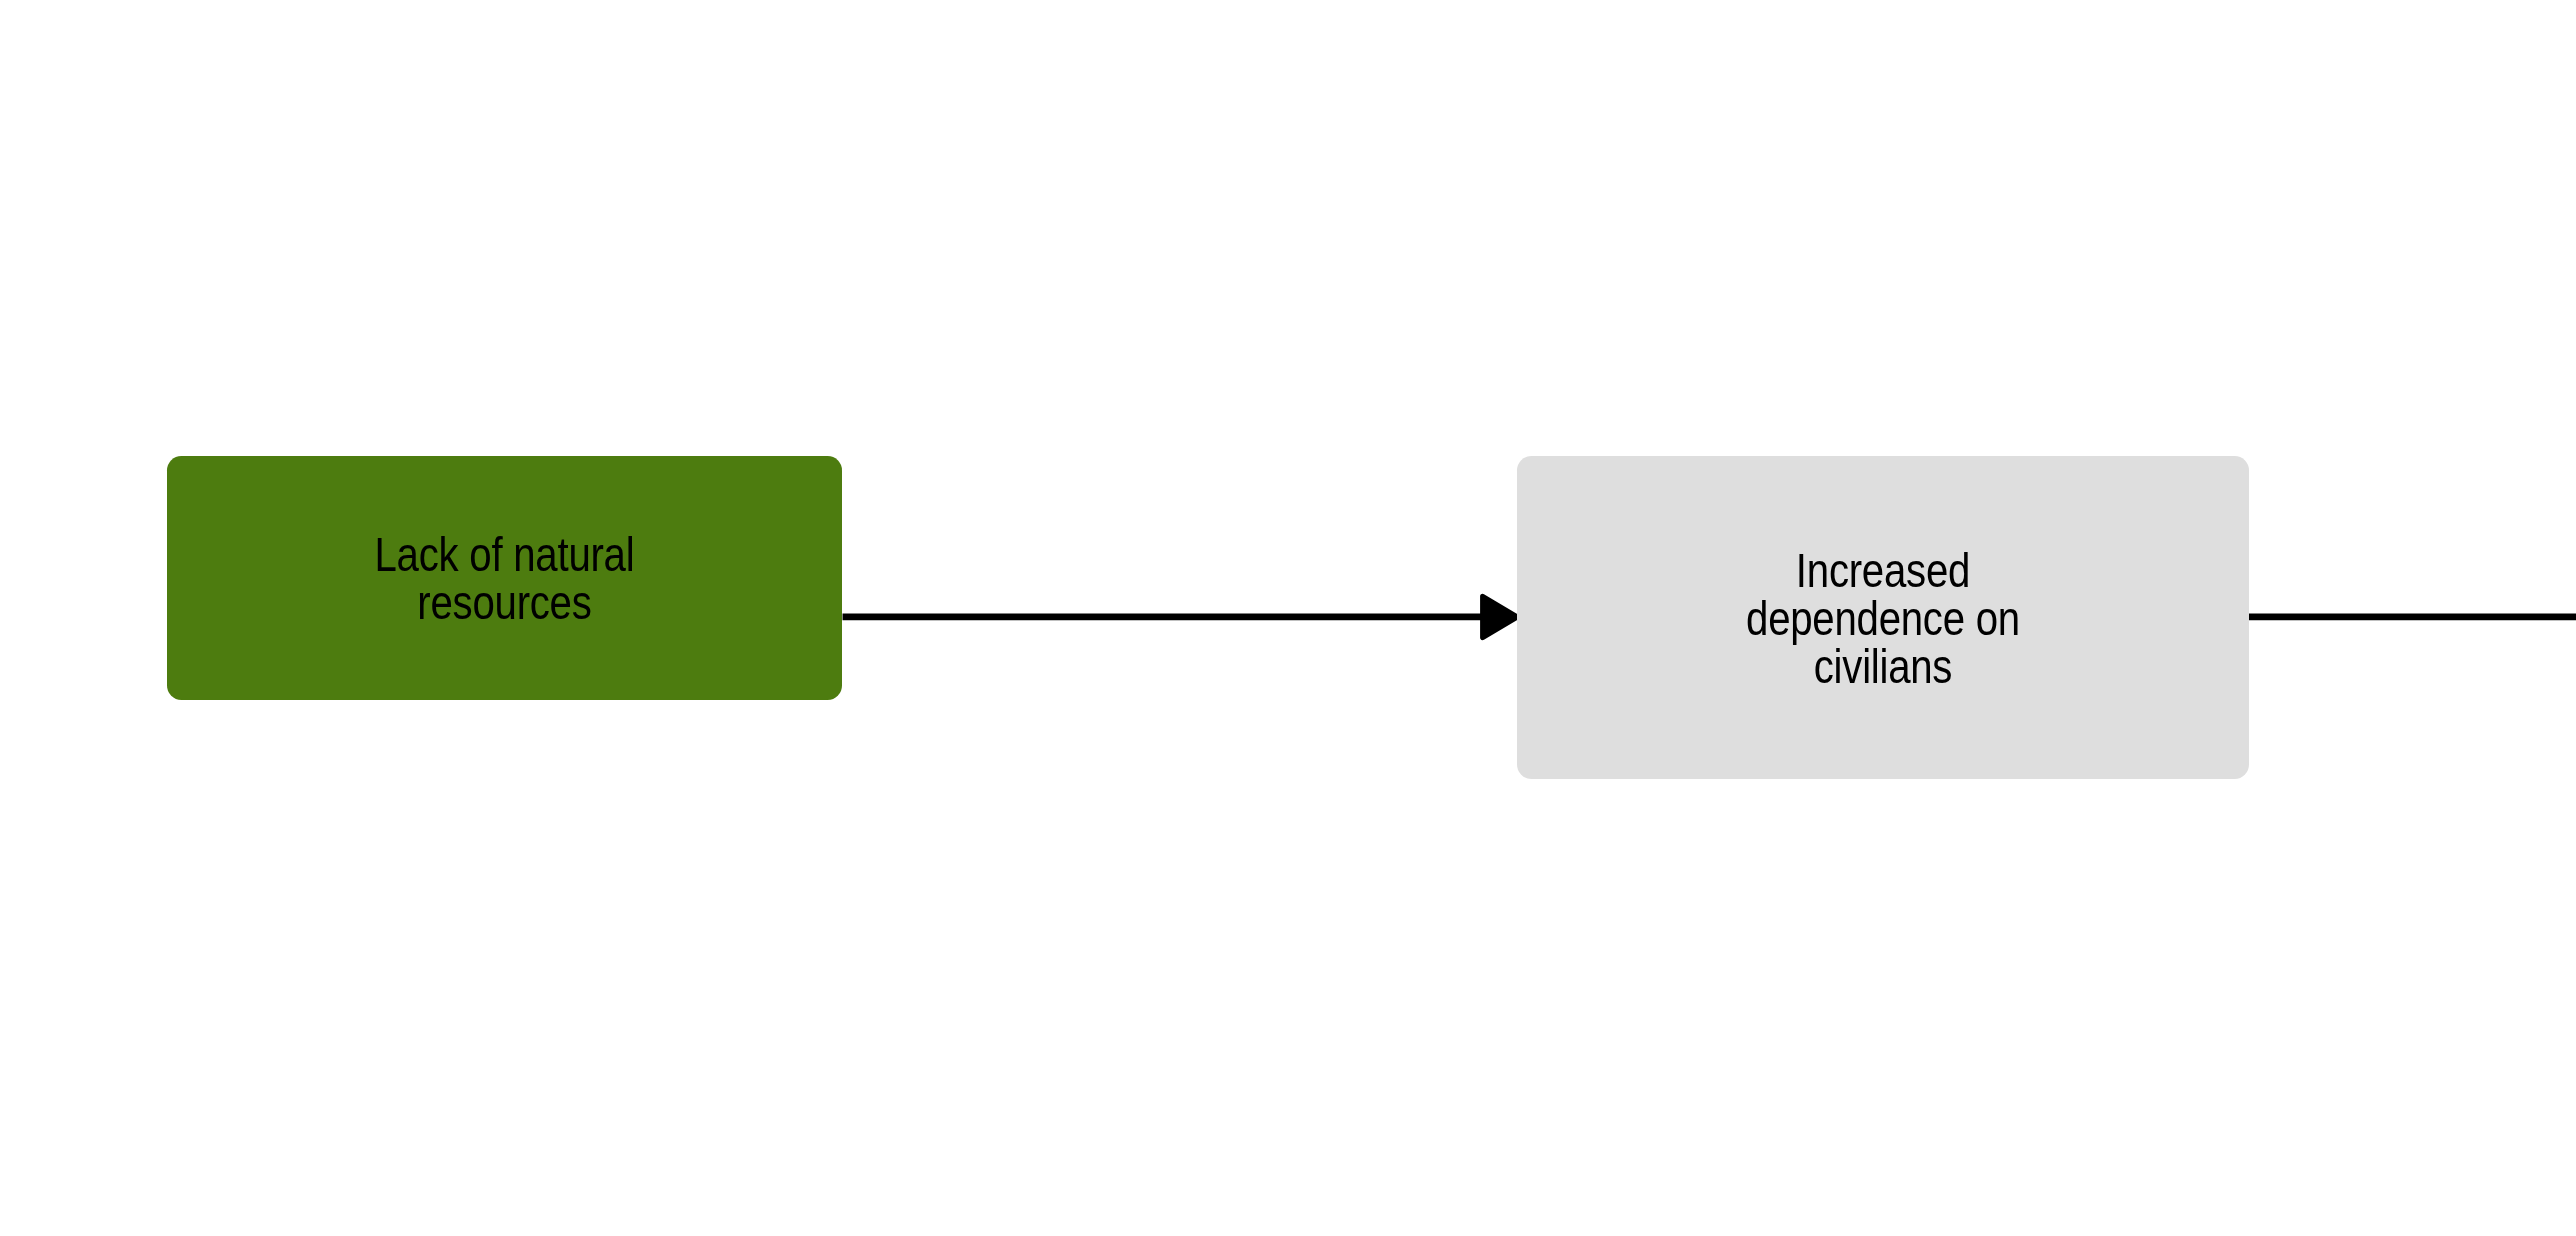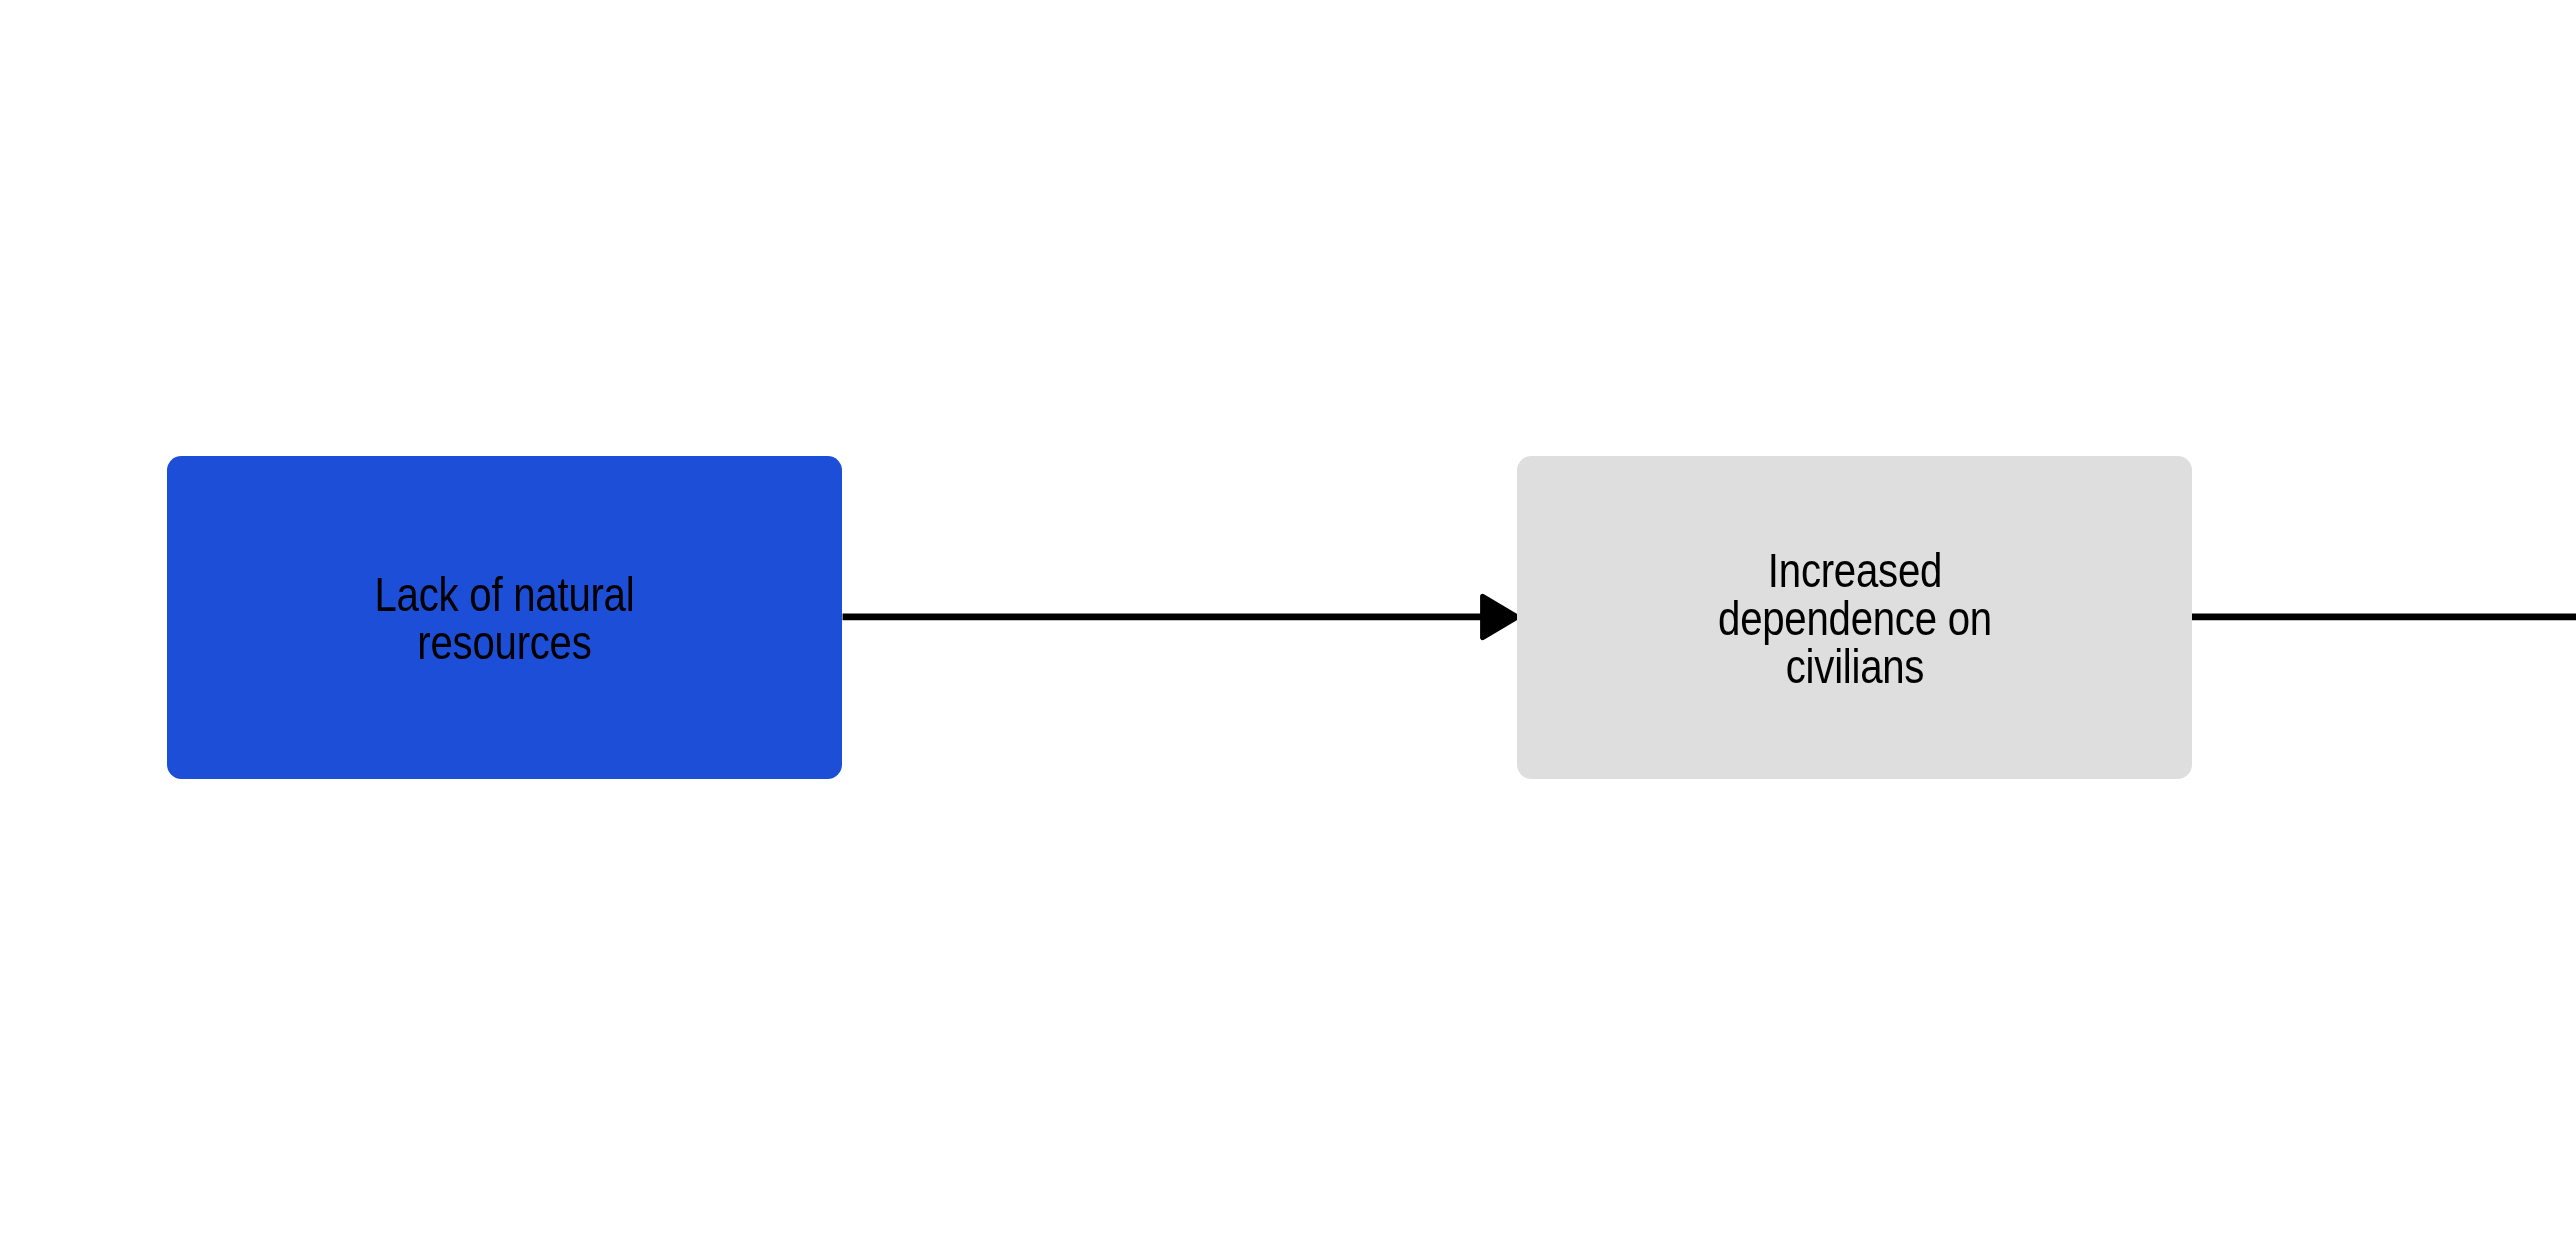--- a/index.html
+++ b/index.html
@@ -57,25 +57,25 @@
     <g>
       <line x1="1635" y1="1198" x2="2884" y2="1198" stroke="#000000" stroke-width="13" stroke-linecap="butt"></line>
       <polygon points="2878,1158 2945,1198 2878,1238" fill="#000000" stroke="#000000" stroke-width="10" stroke-linejoin="round"></polygon>
     </g>
     <g>
       <line x1="4255" y1="1198" x2="5504" y2="1198" stroke="#000000" stroke-width="13" stroke-linecap="butt"></line>
       <polygon points="5498,1158 5565,1198 5498,1238" fill="#000000" stroke="#000000" stroke-width="10" stroke-linejoin="round"></polygon>
     </g>
   </svg>
 
-  <div class="flow-node" style="left:167px; top:456px; width:675px; height:323px; background:#1d4ed8;">
+  <div class="flow-node" style="left:167px; top:456px; width:675px; height:244px; background:#4d7c0f;">
     <span class="flow-node-label">Lack of natural
 resources</span>
   </div>
 
-  <div class="flow-node" style="left:1517px; top:456px; width:675px; height:323px; background:#dedede;">
+  <div class="flow-node" style="left:1517px; top:456px; width:732px; height:323px; background:#dedede;">
     <span class="flow-node-label">Increased
 dependence on
 civilians</span>
   </div>
 
 </div>
 
 
 </body></html>

